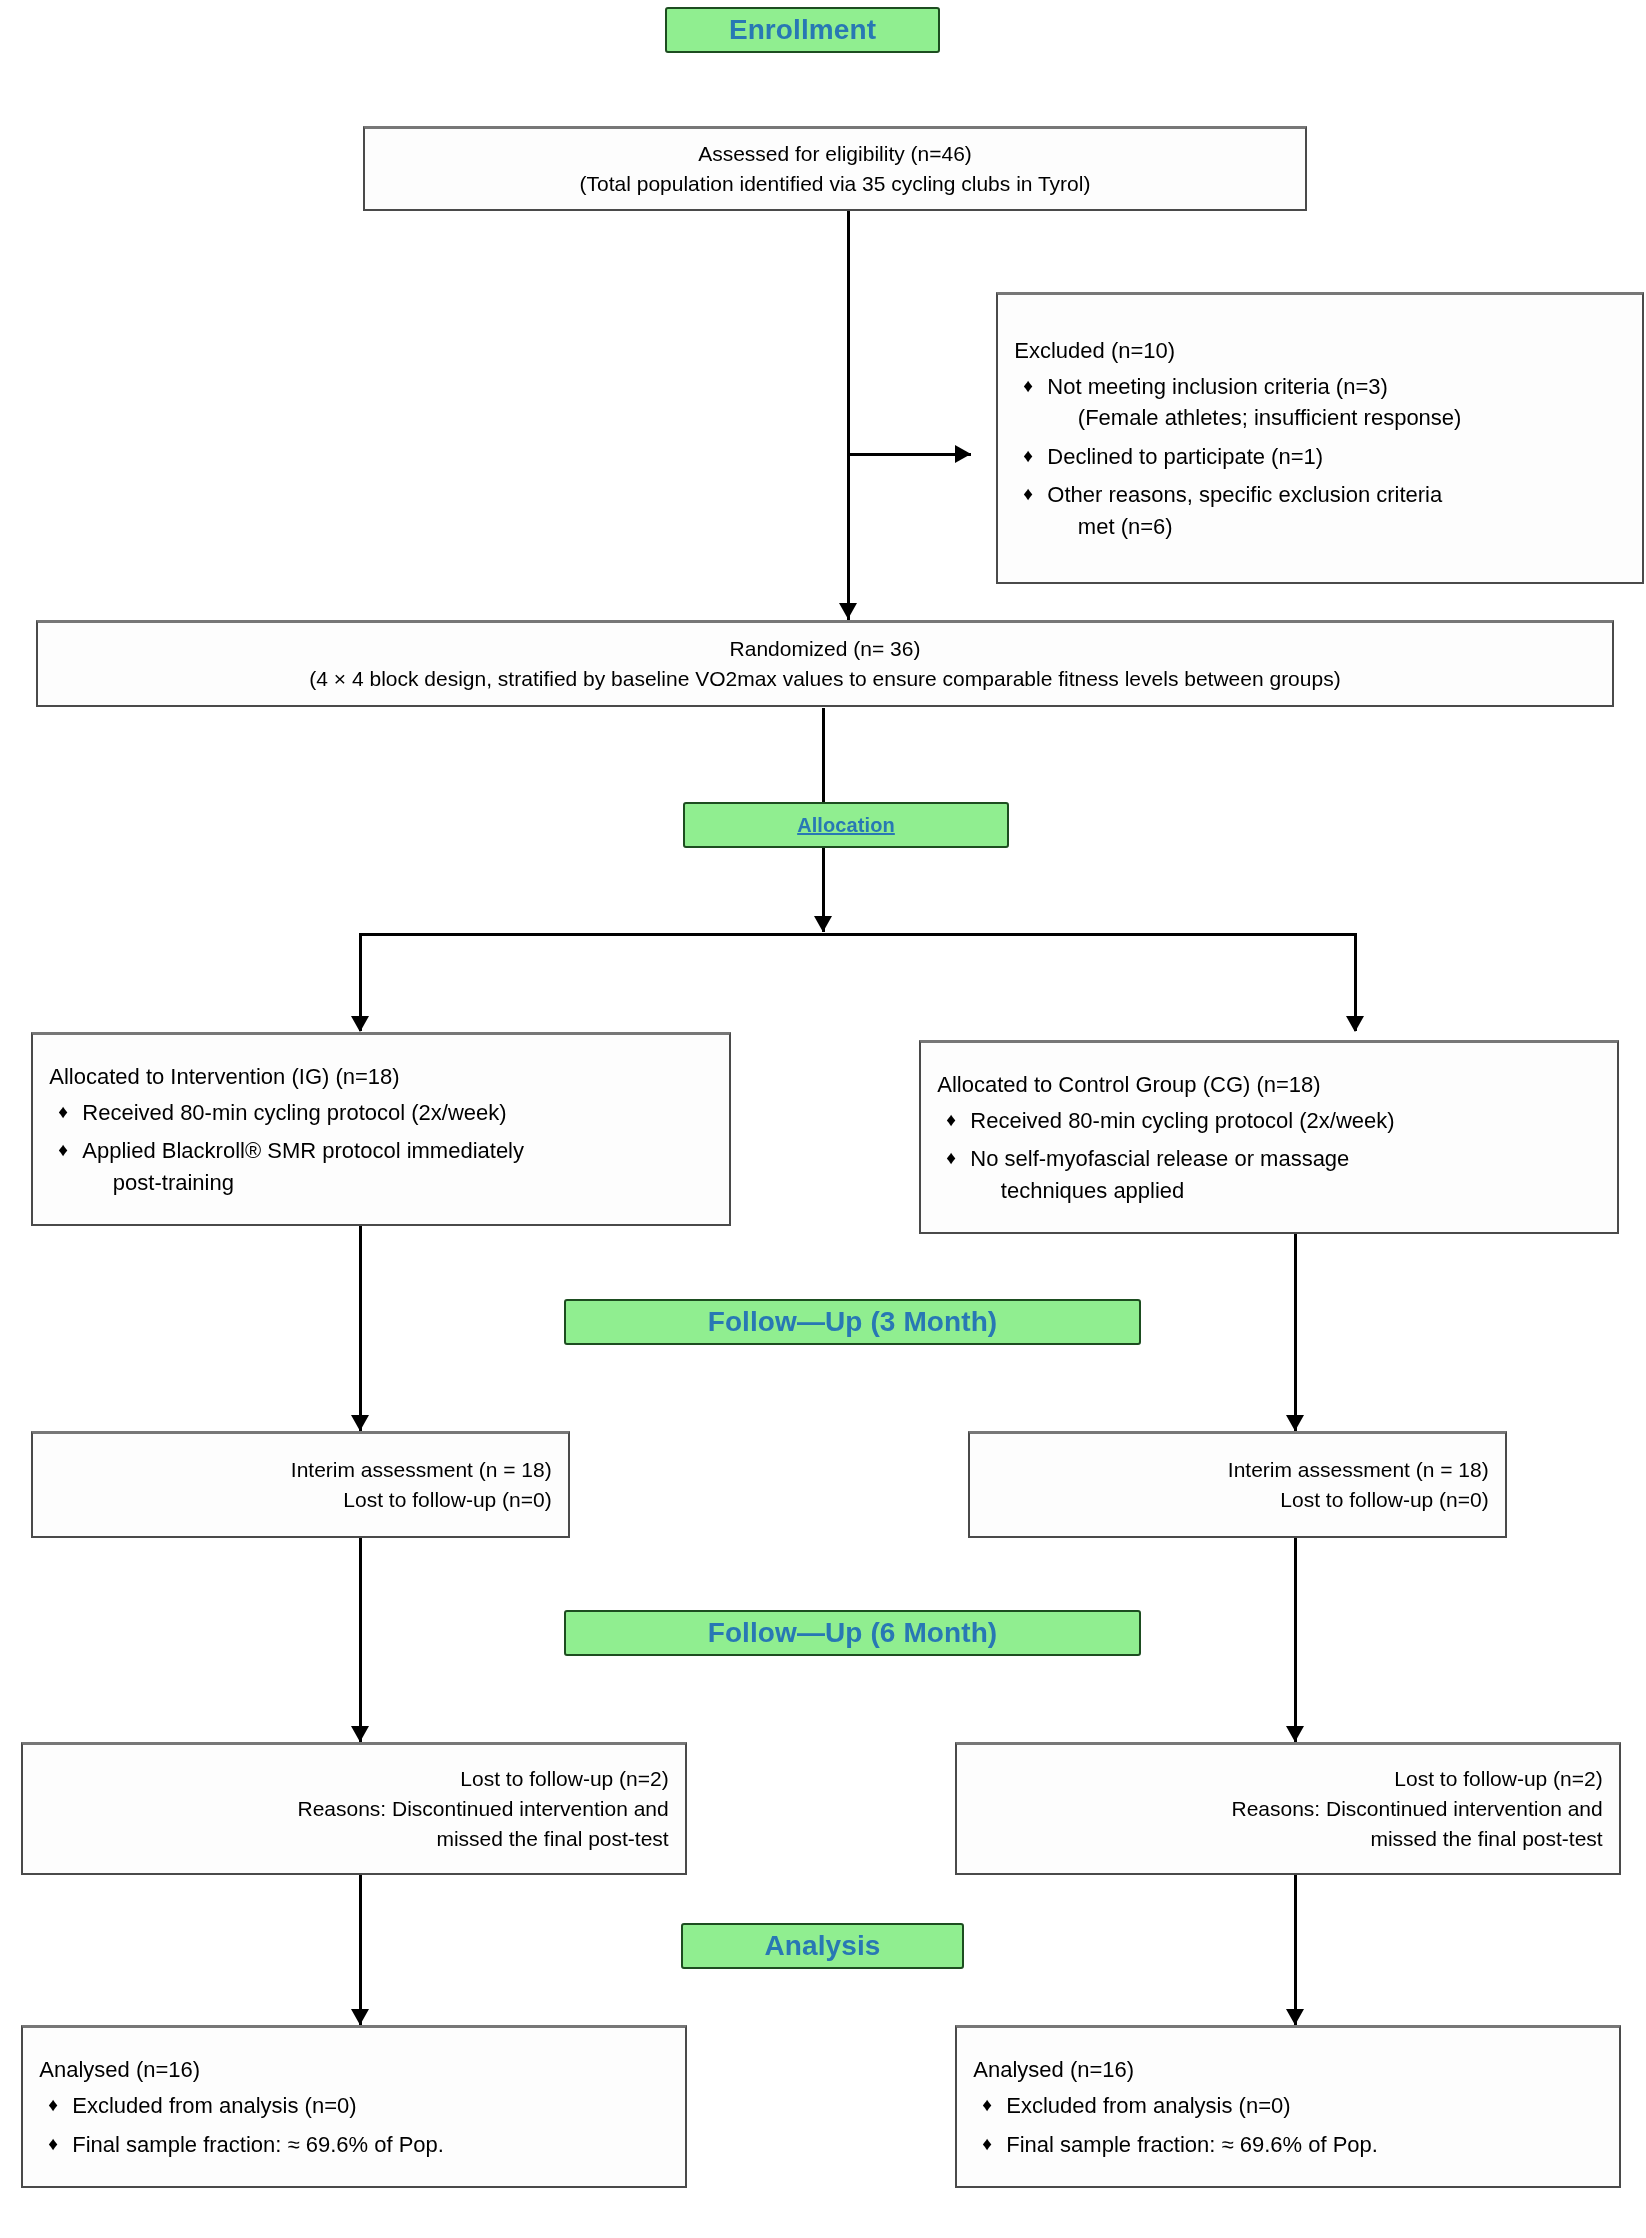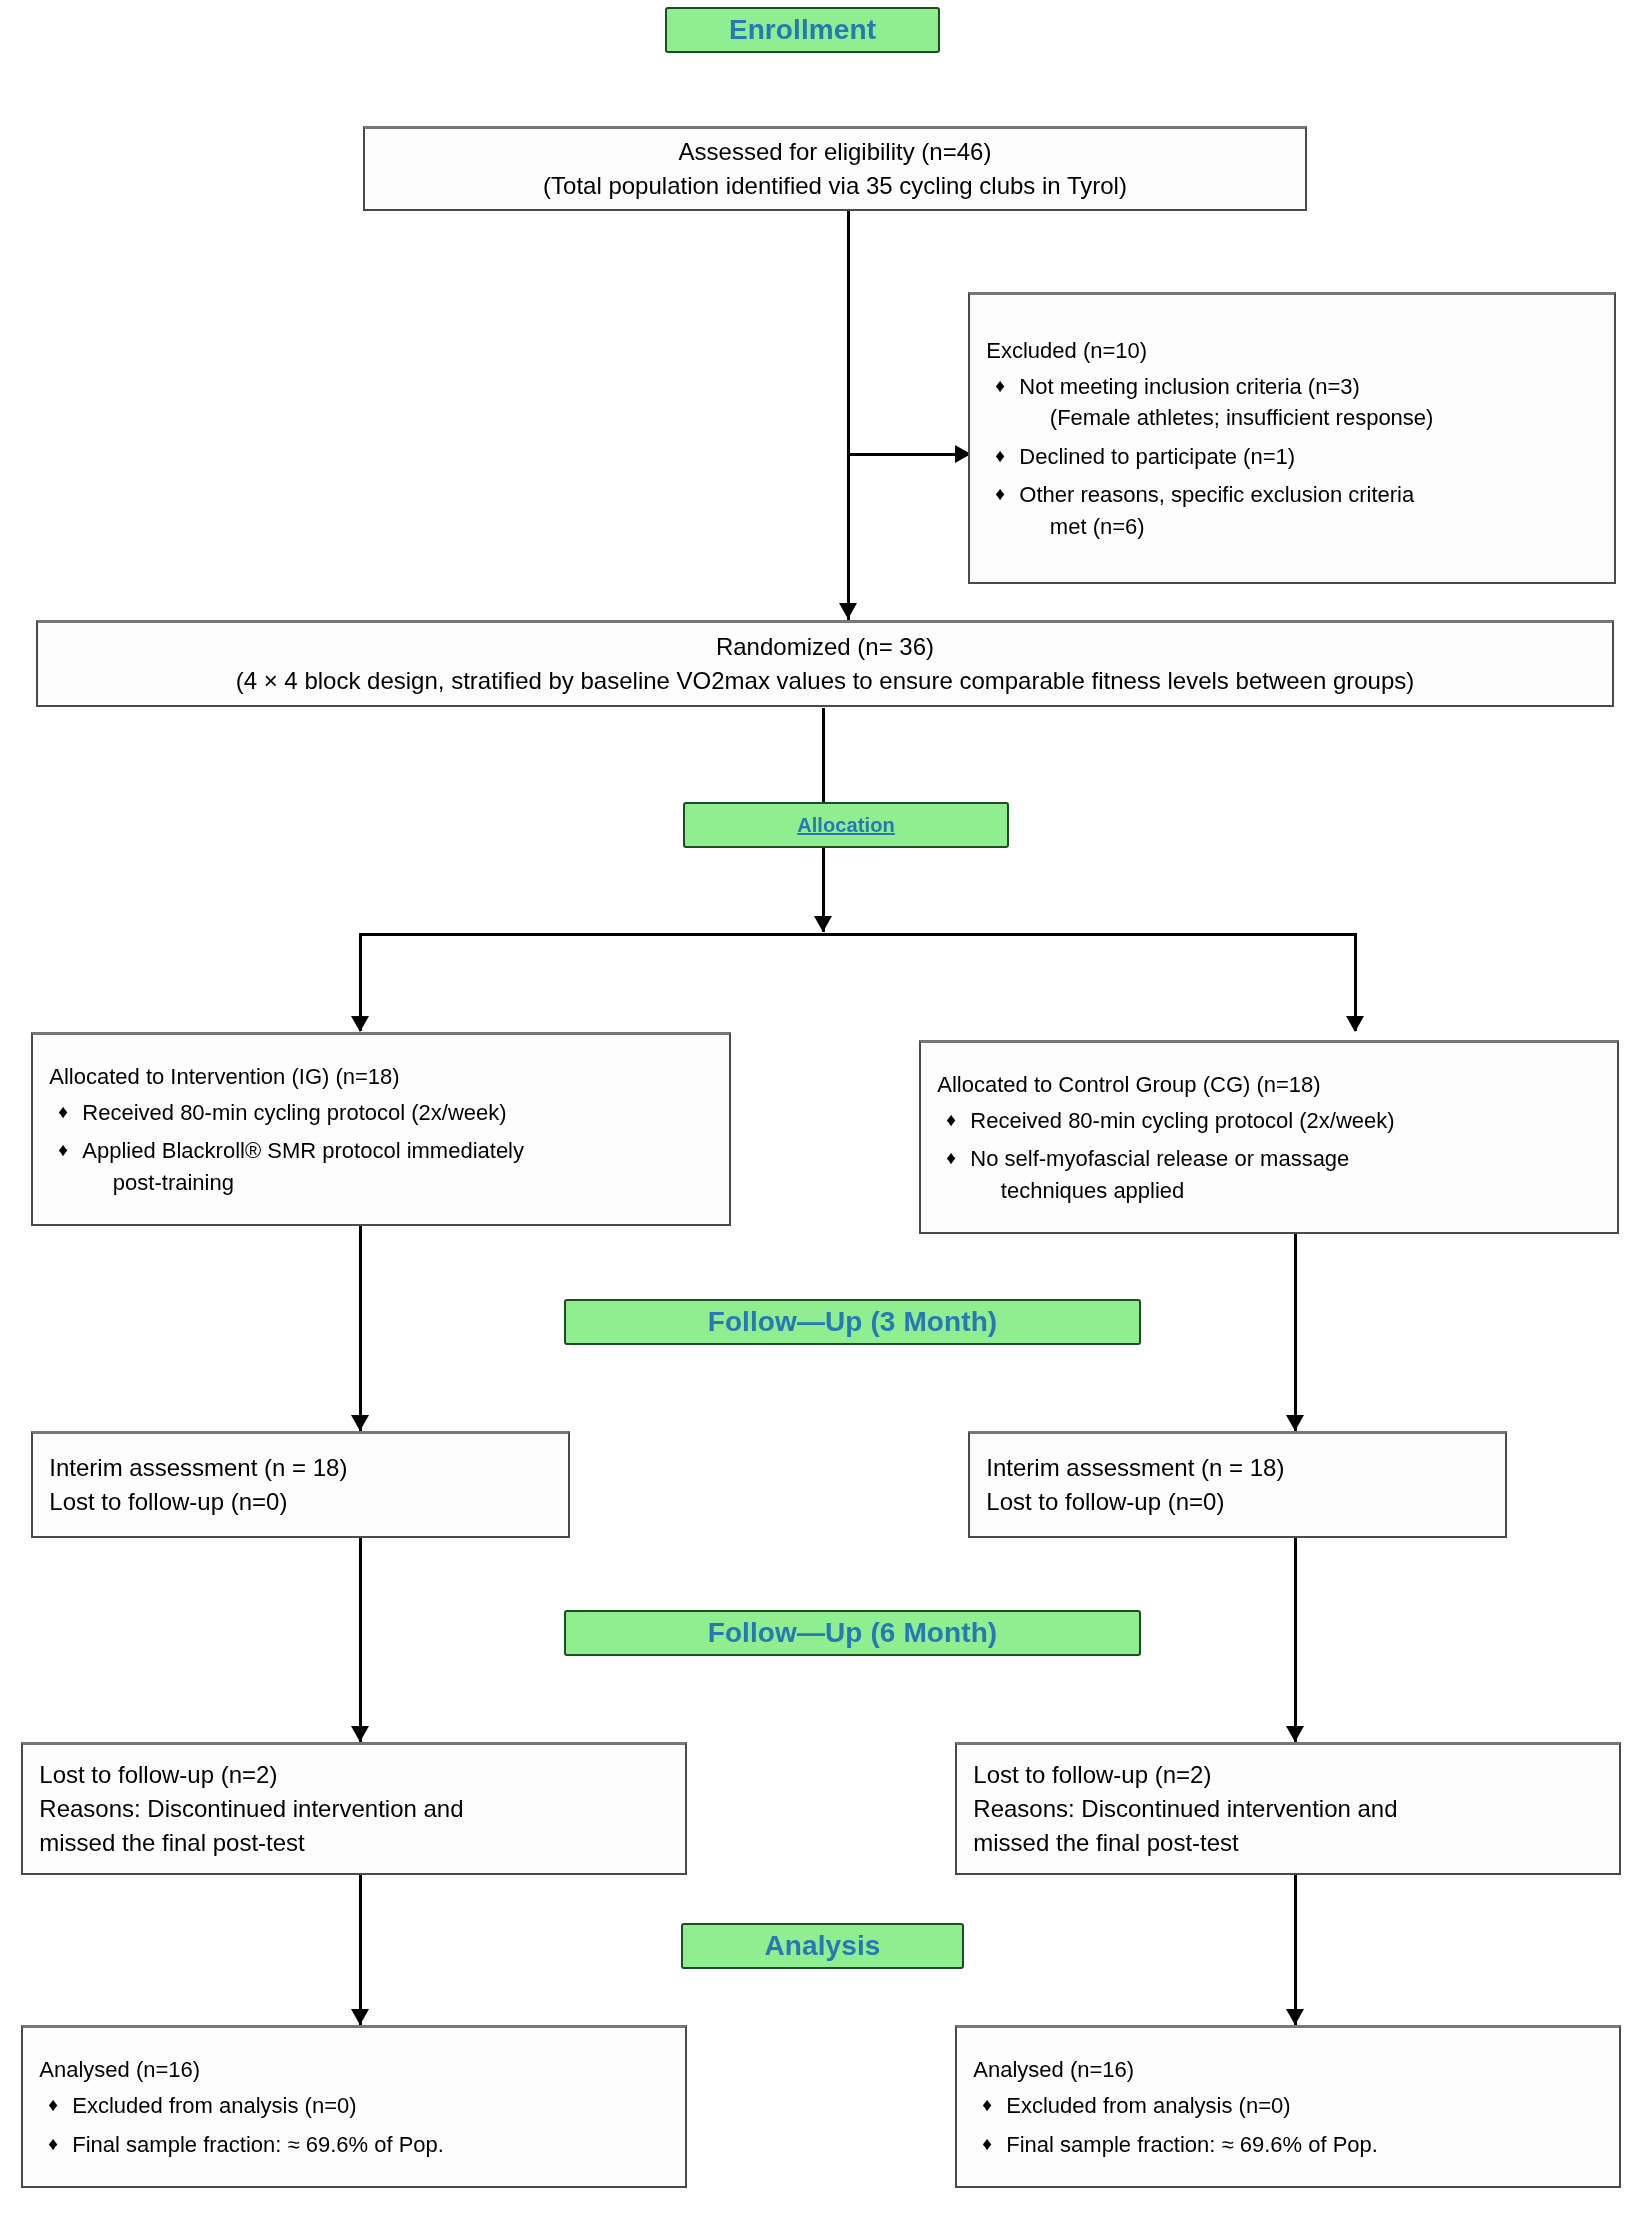--- a/index.html
+++ b/index.html
@@ -52,23 +52,24 @@
     width: 100%;
     height: 100%;
     display: flex;
     flex-direction: column;
     justify-content: center;
   }
   .box-inner.center { align-items: center; text-align: center; }
   .box-inner.top { justify-content: flex-start; }
 
   .line {
-    font-size: 24px;
+    font-size: 21px;
     line-height: 1.42;
     white-space: pre-wrap;
+    text-align: right;
   }
   .heading-line { font-size: 22px; line-height: 1.42; margin-bottom: 4.4px; }
 
   ul.bullets {
     list-style: none;
     margin: 0;
     padding: 0;
   }
   ul.bullets > li {
     position: relative;
@@ -132,21 +133,21 @@
       <div class="line">(Total population identified via 35 cycling clubs in Tyrol)</div>
     </div>
   </div>
 
   <div class="vline" style="left:847px; top:211px; height:409px;"></div>
   <div class="arrow-down" style="left:839px; top:603px;"></div>
 
   <div class="hline" style="left:847px; top:453px; width:124px;"></div>
   <div class="arrow-right" style="left:955px; top:445px;"></div>
 
-  <div class="box" style="left:968px; top:292px; width:648px; height:292px;">
+  <div class="box" style="left:996px; top:292px; width:648px; height:292px;">
     <div class="box-inner top" style="justify-content:center;">
       <div class="heading-line">Excluded (n=10)</div>
       <ul class="bullets">
         <li><span class="diamond">♦</span><span>Not meeting inclusion criteria (n=3)
      (Female athletes; insufficient response)</span></li>
         <li><span class="diamond">♦</span><span>Declined to participate (n=1)</span></li>
         <li><span class="diamond">♦</span><span>Other reasons, specific exclusion criteria
      met (n=6)</span></li>
       </ul>
     </div>

